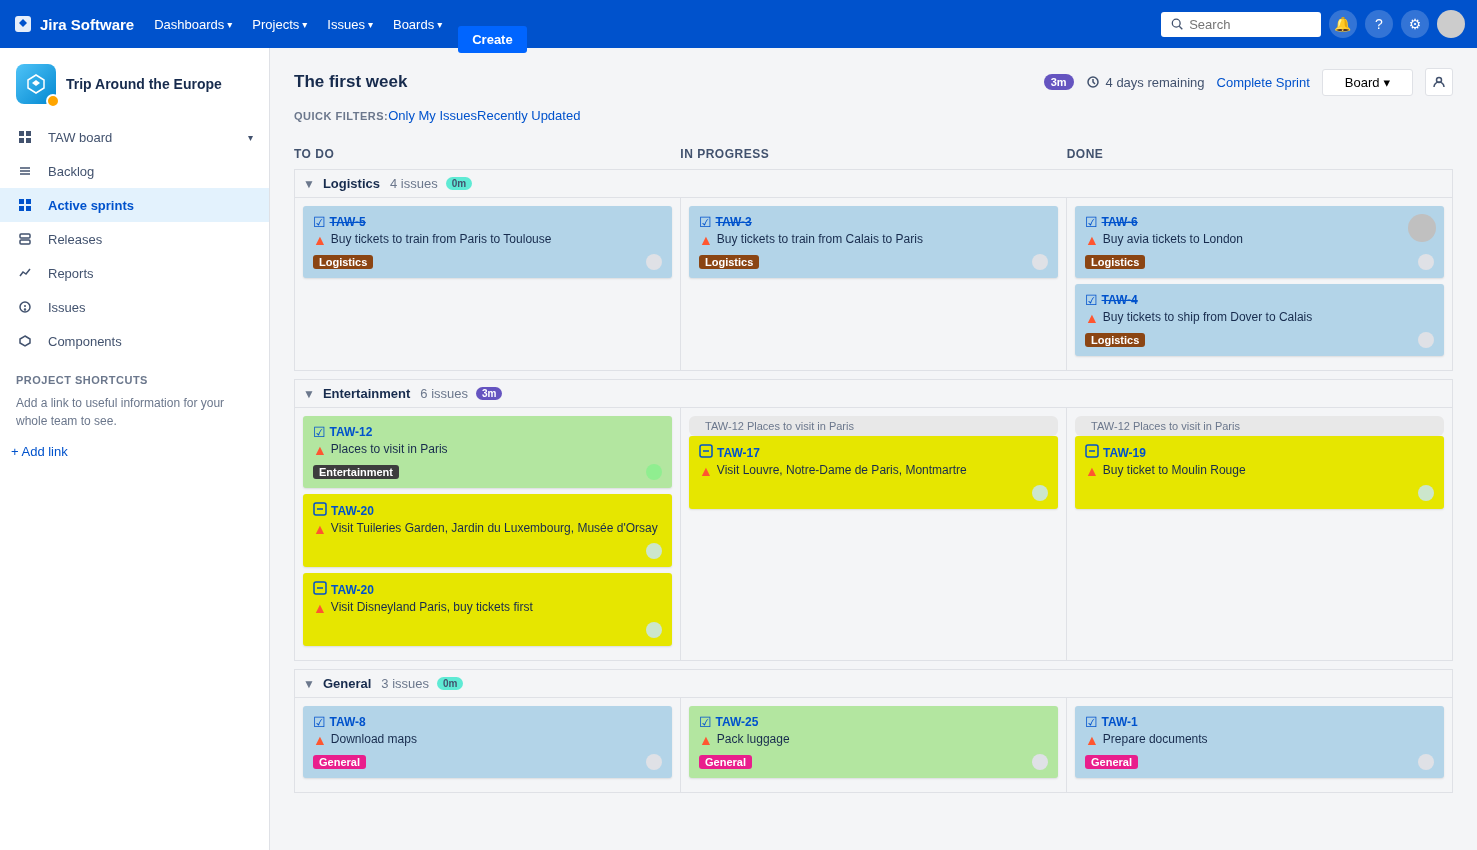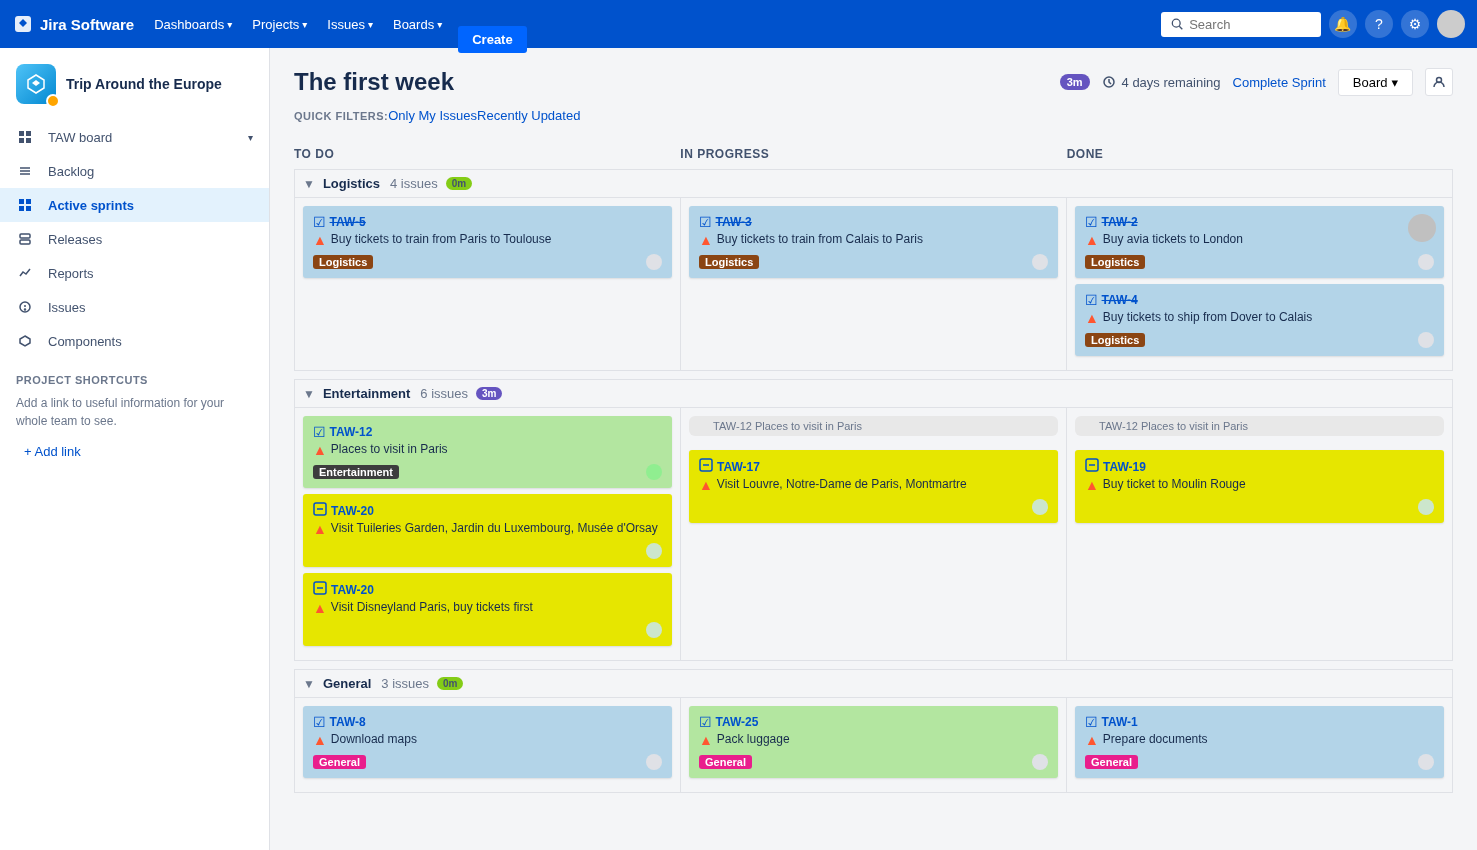--- a/index.html
+++ b/index.html
@@ -66,42 +66,42 @@
     .project-name { font-size: 14px; font-weight: 600; color: #172b4d; line-height: 1.3; }
     .sidebar-nav { list-style: none; }
     .sidebar-nav-item {
       display: flex; align-items: center; gap: 14px; padding: 8px 16px; cursor: pointer; color: #42526e; font-size: 13px;
     }
     .sidebar-nav-item.active { background: #e3f2fd; color: #0052cc; font-weight: 600; }
     .sidebar-nav-item .nav-icon { width: 18px; height: 18px; display: flex; align-items: center; justify-content: center; flex-shrink: 0; }
     .sidebar-nav-item .caret { margin-left: auto; font-size: 10px; }
     .sidebar-section-title { font-size: 11px; font-weight: 700; color: #6b778c; padding: 16px 16px 4px; text-transform: uppercase; letter-spacing: 0.5px; }
     .sidebar-shortcuts-text { font-size: 12px; color: #6b778c; padding: 4px 16px 8px; line-height: 1.5; }
-    .add-link-btn { display: flex; align-items: center; gap: 6px; padding: 6px 24px; color: #0052cc; cursor: pointer; font-size: 13px; }
+    .add-link-btn { display: flex; align-items: center; gap: 6px; padding: 6px 11px; color: #0052cc; cursor: pointer; font-size: 13px; }
 
     
     .main-content {
       flex: 1;
       overflow-y: auto;
       padding: 20px 24px;
     }
 
     
     .board-header {
       display: flex; align-items: center; justify-content: space-between; margin-bottom: 12px;
     }
-    .board-title { font-size: 24px; font-weight: 600; color: #172b4d; }
+    .board-title { font-size: 17px; font-weight: 600; color: #172b4d; }
     .board-header-right { display: flex; align-items: center; gap: 12px; }
     .sprint-badge {
       background: #6554c0; color: white; font-size: 11px; font-weight: 700; padding: 2px 7px; border-radius: 10px;
     }
     .sprint-info { display: flex; align-items: center; gap: 6px; color: #42526e; font-size: 13px; }
     .complete-sprint-btn { color: #0052cc; font-size: 13px; cursor: pointer; font-weight: 500; }
     .board-dropdown-btn {
-      border: 1px solid #dfe1e6; background: white; padding: 5px 14px; border-radius: 3px; cursor: pointer; font-size: 13px; display: flex; align-items: center; gap: 4px;
+      border: 1px solid #dfe1e6; background: white; padding: 5px 22px; border-radius: 3px; cursor: pointer; font-size: 13px; display: flex; align-items: center; gap: 4px;
     }
     .user-filter-btn {
       border: 1px solid #dfe1e6; background: white; width: 28px; height: 28px; border-radius: 3px; cursor: pointer; display: flex; align-items: center; justify-content: center;
     }
 
     
     .quick-filters {
       display: flex; align-items: center; gap: 0; margin-bottom: 16px;
     }
     .quick-filters-label { font-size: 11px; font-weight: 700; color: #6b778c; text-transform: uppercase; letter-spacing: 0.5px; }
@@ -117,21 +117,21 @@
     
     .swimlane { margin-bottom: 8px; }
     .swimlane-header {
       display: flex; align-items: center; gap: 8px; padding: 6px 8px; cursor: pointer; color: #172b4d; font-size: 13px; font-weight: 600; background: #f4f5f7; border: 1px solid #dfe1e6;
     }
     .swimlane-header .toggle { color: #6b778c; font-size: 12px; }
     .swimlane-count { color: #6b778c; font-weight: 400; margin-left: 2px; }
     .time-badge {
       background: #6554c0; color: white; font-size: 10px; font-weight: 700; padding: 1px 6px; border-radius: 10px;
     }
-    .time-badge-zero { background: #84cc16; color: #42526e; }
+    .time-badge-zero { background: #5eead4; color: #42526e; }
 
     .swimlane-row { display: flex; border-left: 1px solid #dfe1e6; border-right: 1px solid #dfe1e6; border-bottom: 1px solid #dfe1e6; }
     .swimlane-cell {
       flex: 1; padding: 8px; min-height: 80px; background: #f4f5f7;
     }
     .swimlane-cell + .swimlane-cell { border-left: 1px solid #dfe1e6; }
 
     
     .card {
       border-radius: 3px; padding: 8px 10px; margin-bottom: 6px; position: relative; box-shadow: 0 1px 2px rgba(0,0,0,0.1);
@@ -152,21 +152,21 @@
 
     .card-footer { display: flex; align-items: center; justify-content: space-between; margin-top: 4px; }
     .card-avatar-sm {
       width: 24px; height: 24px; border-radius: 50%; background: #ccc; flex-shrink: 0;
     }
     .priority-icon { display: inline-flex; align-items: center; color: #ff5630; font-size: 14px; }
 
     .checkbox-icon { color: #0052cc; font-size: 14px; }
     .task-icon { color: #0052cc; font-size: 14px; }
     .subtask-parent-header {
-      font-size: 11px; color: #6b778c; margin-bottom: 14px; padding: 4px 24px; background: #e8e8e8; border-radius: 6px;
+      font-size: 11px; color: #6b778c; margin-bottom: 0; padding: 4px 16px; background: #e8e8e8; border-radius: 6px;
     }
 
     .card-status-dot {
       width: 16px; height: 16px; border-radius: 50%; background: #dfe1e6; margin-left: auto; flex-shrink: 0;
     }
 
     .card-header-row { display: flex; align-items: center; gap: 4px; margin-bottom: 2px; }
     .user-avatar-right {
       position: absolute; top: 8px; right: 8px; width: 28px; height: 28px; border-radius: 50%; background: #c0c0c0;
     }
@@ -391,21 +391,21 @@
               <span class="card-label label-logistics">Logistics</span>
               <span class="card-status-dot"></span>
             </div>
           </div>
         </div>
 
         <div class="swimlane-cell">
           <div class="card card-blue" style="position:relative;">
             <div class="card-header-row">
               <span class="checkbox-icon">☑</span>
-              <span class="card-id">TAW-2</span>
+              <span class="card-id">TAW-6</span>
             </div>
             <div class="card-avatar-sm user-avatar-right"></div>
             <div class="card-title">
               <span class="priority-icon">▲</span>
               <span>Buy avia tickets to London</span>
             </div>
             <div class="card-footer">
               <span class="card-label label-logistics">Logistics</span>
               <span class="card-status-dot"></span>
             </div>

